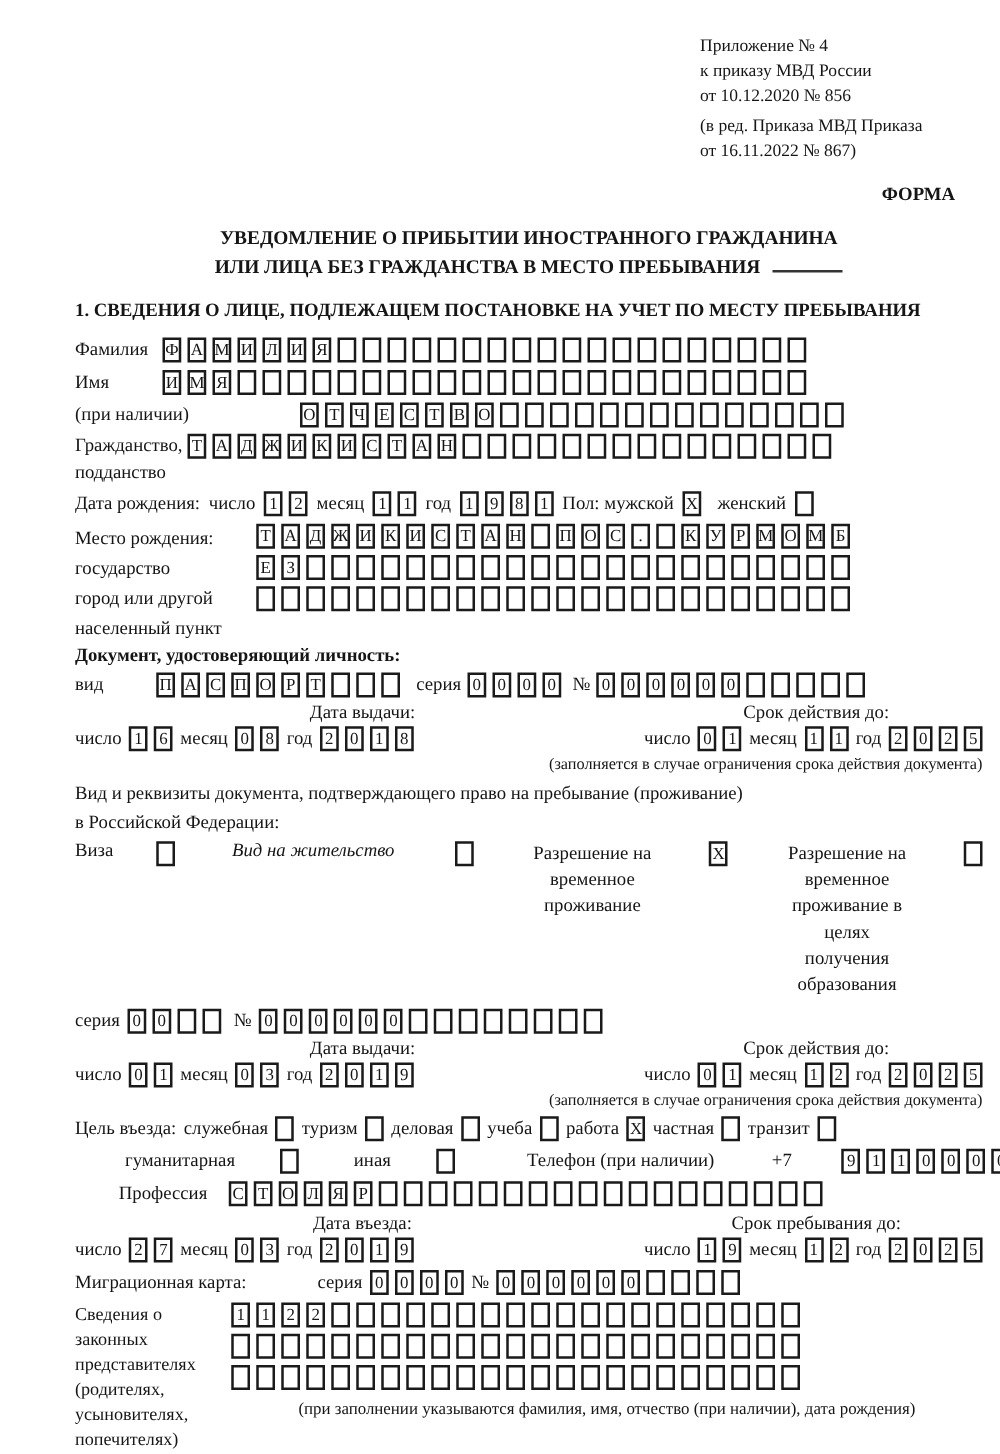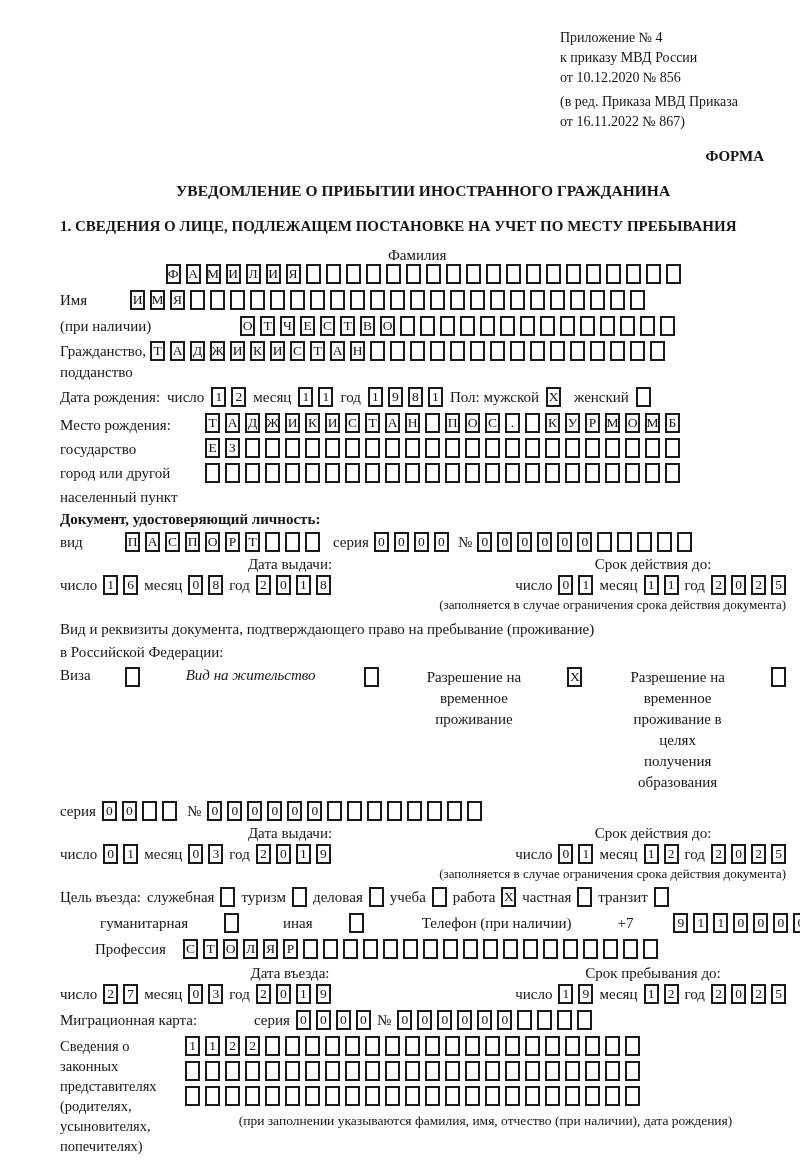--- a/index.html
+++ b/index.html
@@ -64,25 +64,28 @@
     <div class="amend">
       <div>(в ред. Приказа МВД Приказа</div>
       <div>от 16.11.2022 № 867)</div>
     </div>
   </div>
 
   <div class="forma">ФОРМА</div>
 
   <div class="title">
     <div>УВЕДОМЛЕНИЕ О ПРИБЫТИИ ИНОСТРАННОГО ГРАЖДАНИНА</div>
+    <div>
+      <span>ИЛИ ЛИЦА БЕЗ ГРАЖДАНСТВА В МЕСТО ПРЕБЫВАНИЯ</span><span class="title-underline"></span>
+    </div>
   </div>
 
   <div class="sec-heading">1. СВЕДЕНИЯ О ЛИЦЕ, ПОДЛЕЖАЩЕМ ПОСТАНОВКЕ НА УЧЕТ ПО МЕСТУ ПРЕБЫВАНИЯ</div>
 
-  <div class="row" style="margin-bottom:6px;flex-direction:column;">
+  <div class="row" style="margin-bottom:6px;">
     <span class="lbl w70">Фамилия</span>
     <span class="cells">
         <span class="cell">Ф</span>
         <span class="cell">А</span>
         <span class="cell">М</span>
         <span class="cell">И</span>
         <span class="cell">Л</span>
         <span class="cell">И</span>
         <span class="cell">Я</span>
         <span class="cell"></span>

